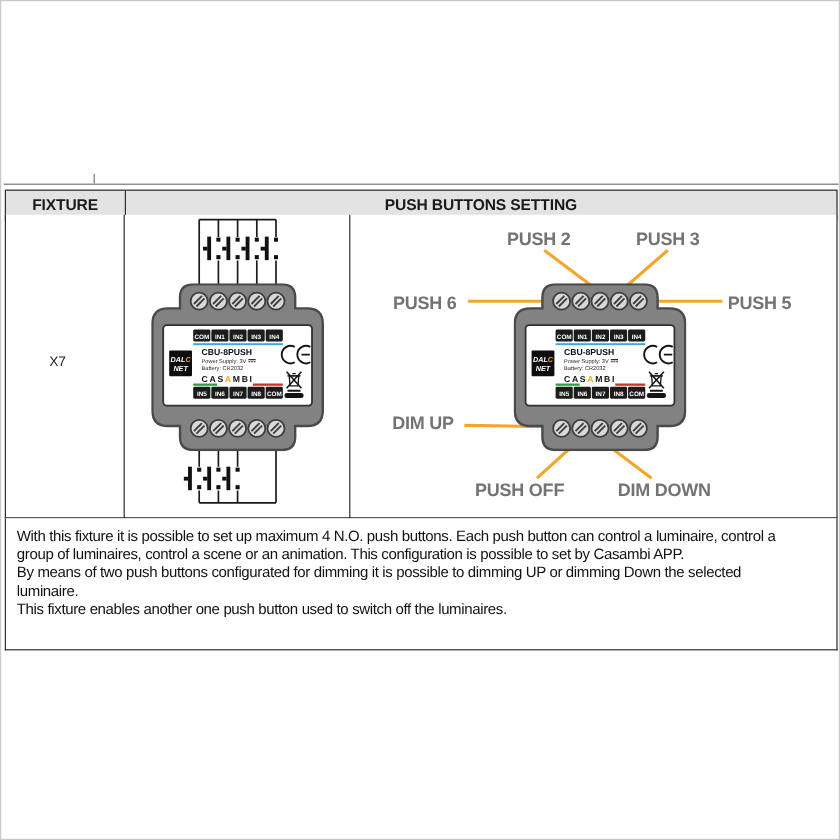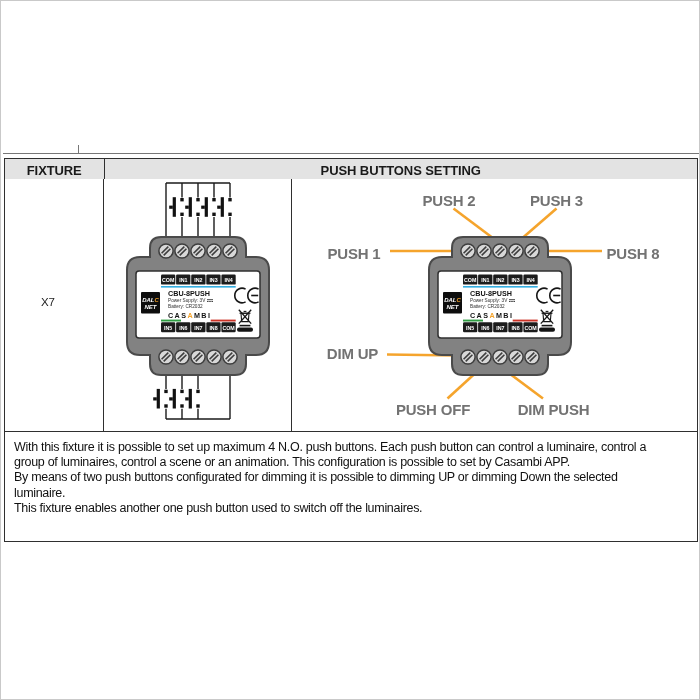--- a/index.html
+++ b/index.html
@@ -291,21 +291,21 @@
       <g font-size="5.3" font-weight="bold" fill="#fff" text-anchor="middle">
         <text x="32.2" y="58.8">IN5</text>
         <text x="47.3" y="58.8">IN6</text>
         <text x="62.4" y="58.8">IN7</text>
         <text x="77.5" y="58.8">IN8</text>
         <text x="92.6" y="58.8">COM</text>
       </g>
     </g>
   </svg>
 
-  <div class="abs dlabel" style="left:353px;top:252px">PUSH 1</div>
+  <div class="abs dlabel" style="left:353px;top:252px">PUSH 6</div>
   <div class="abs dlabel" style="left:448px;top:198.5px">PUSH 2</div>
   <div class="abs dlabel" style="left:555.5px;top:198.5px">PUSH 3</div>
-  <div class="abs dlabel" style="left:632px;top:252px">PUSH 8</div>
+  <div class="abs dlabel" style="left:632px;top:252px">PUSH 5</div>
   <div class="abs dlabel" style="left:351.5px;top:352px">DIM UP</div>
   <div class="abs dlabel" style="left:432px;top:408px">PUSH OFF</div>
-  <div class="abs dlabel" style="left:552.5px;top:408px">DIM PUSH</div>
+  <div class="abs dlabel" style="left:552.5px;top:408px">DIM DOWN</div>
 
 </div>
 
 </body></html>

